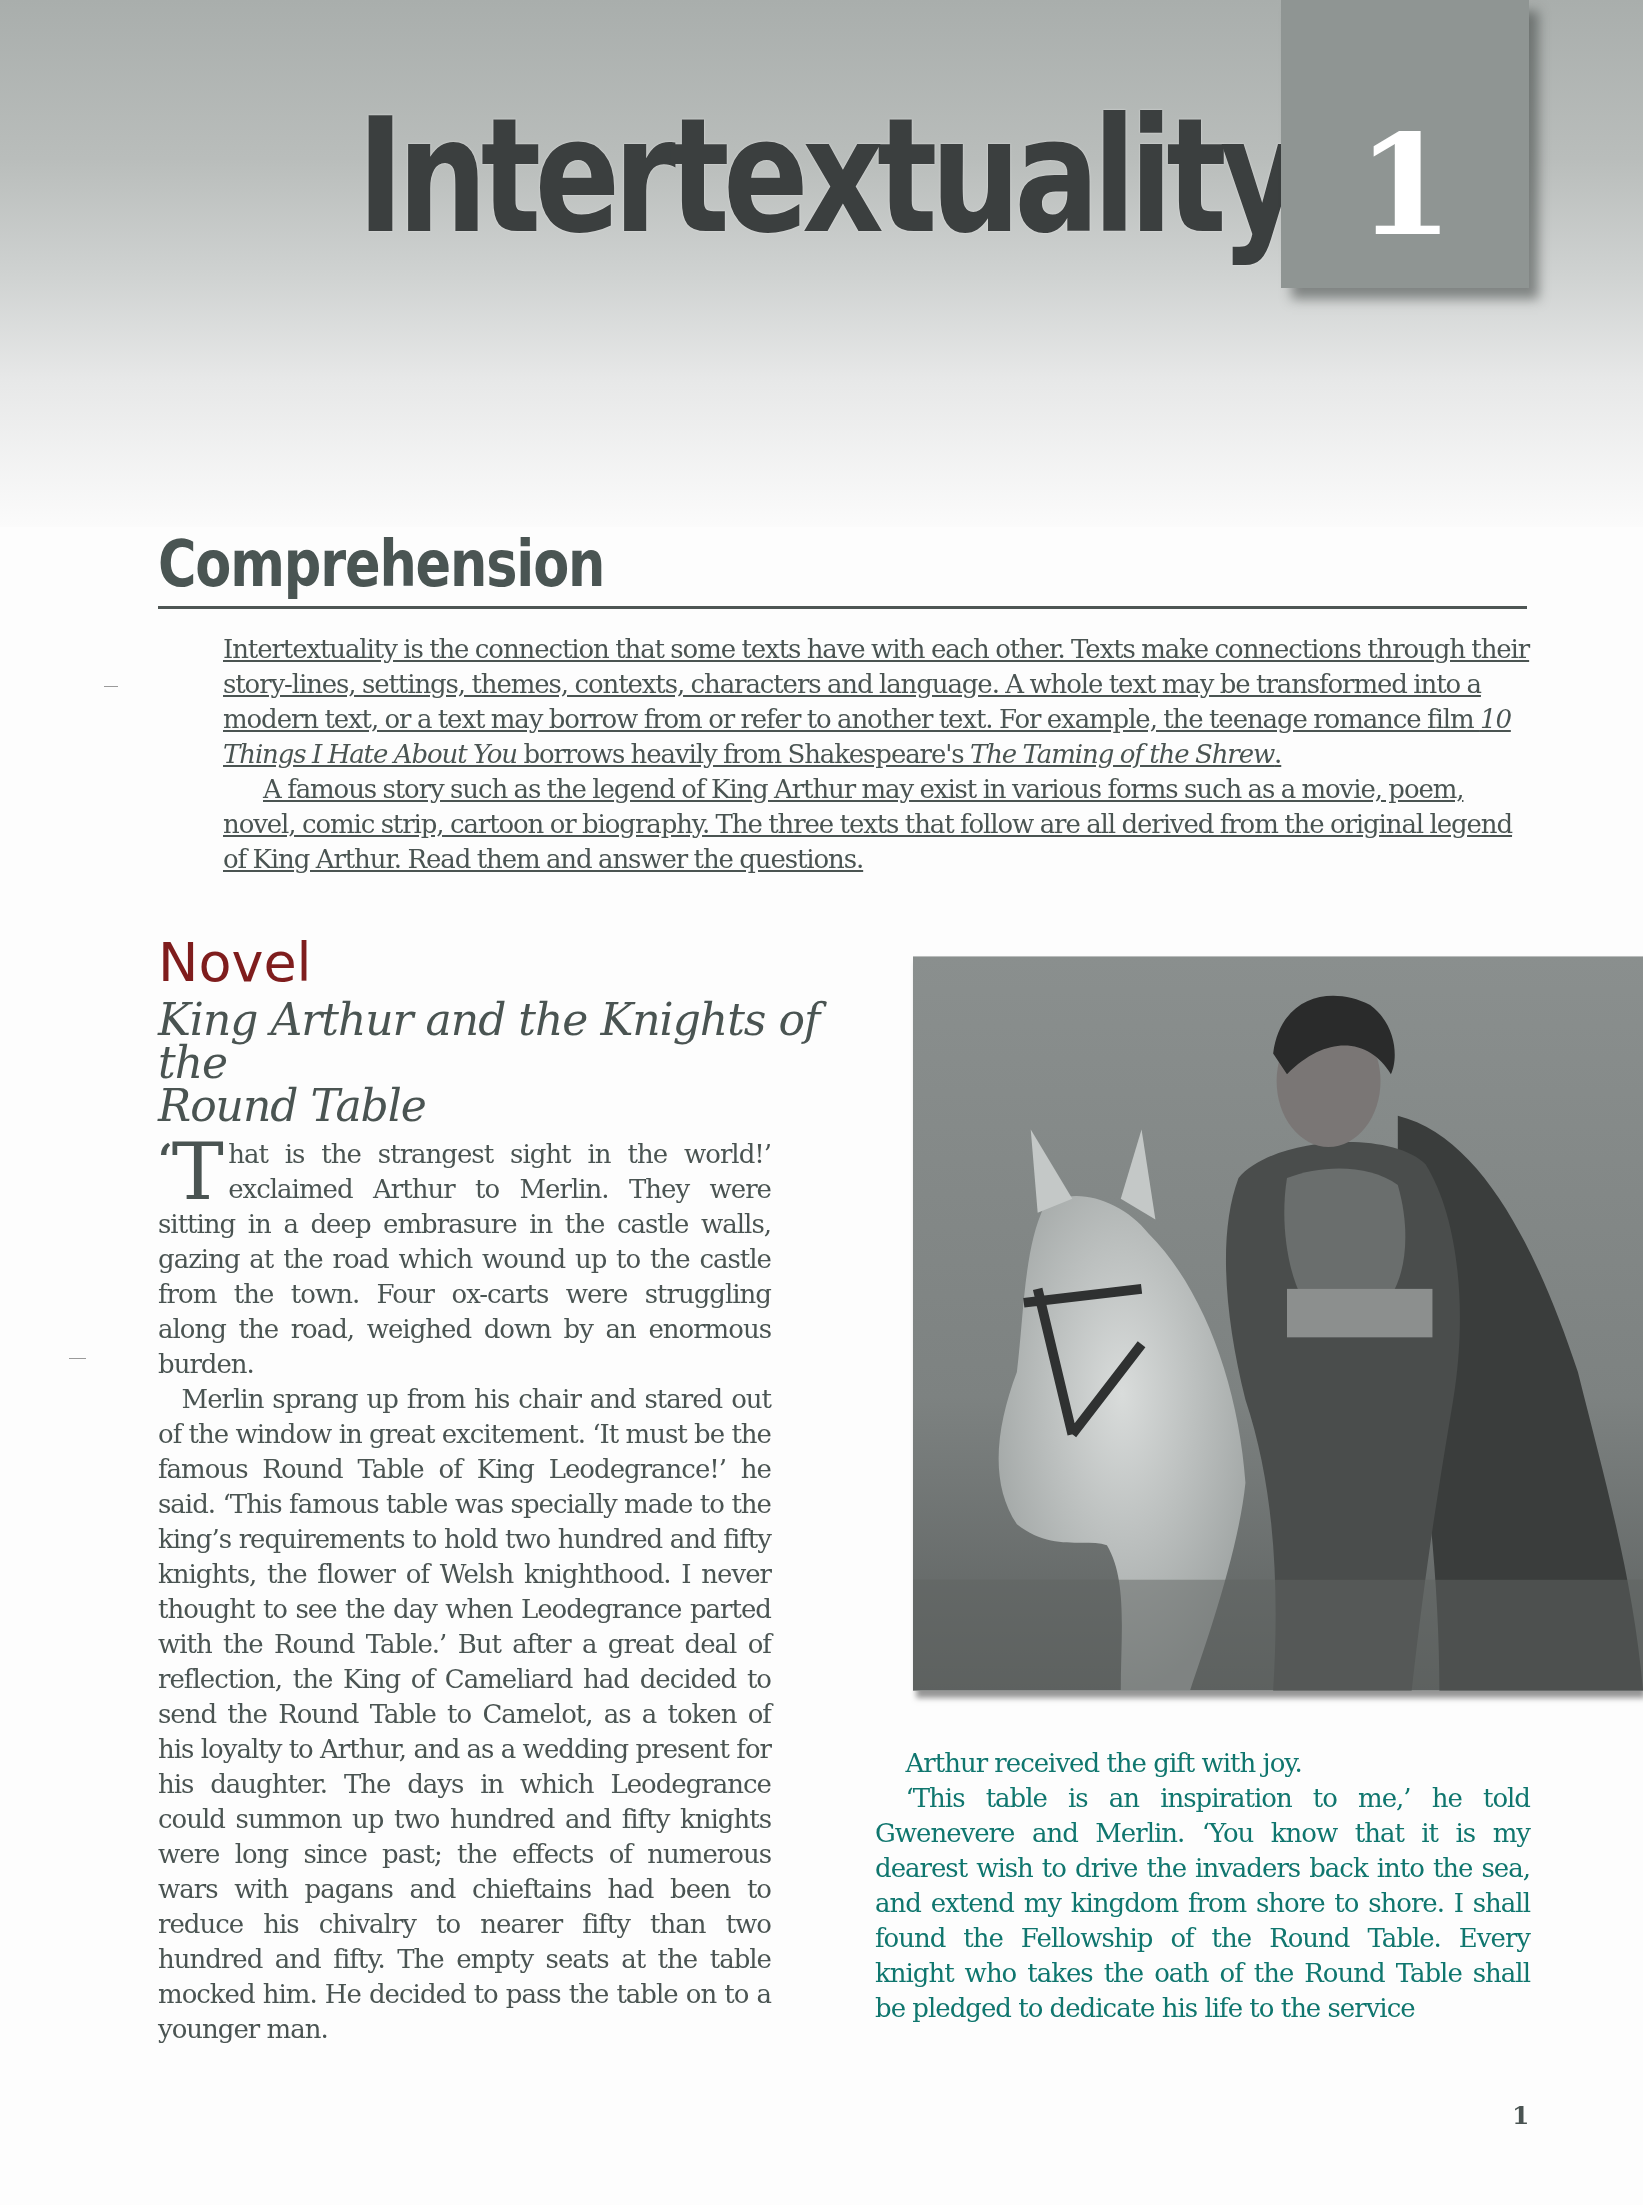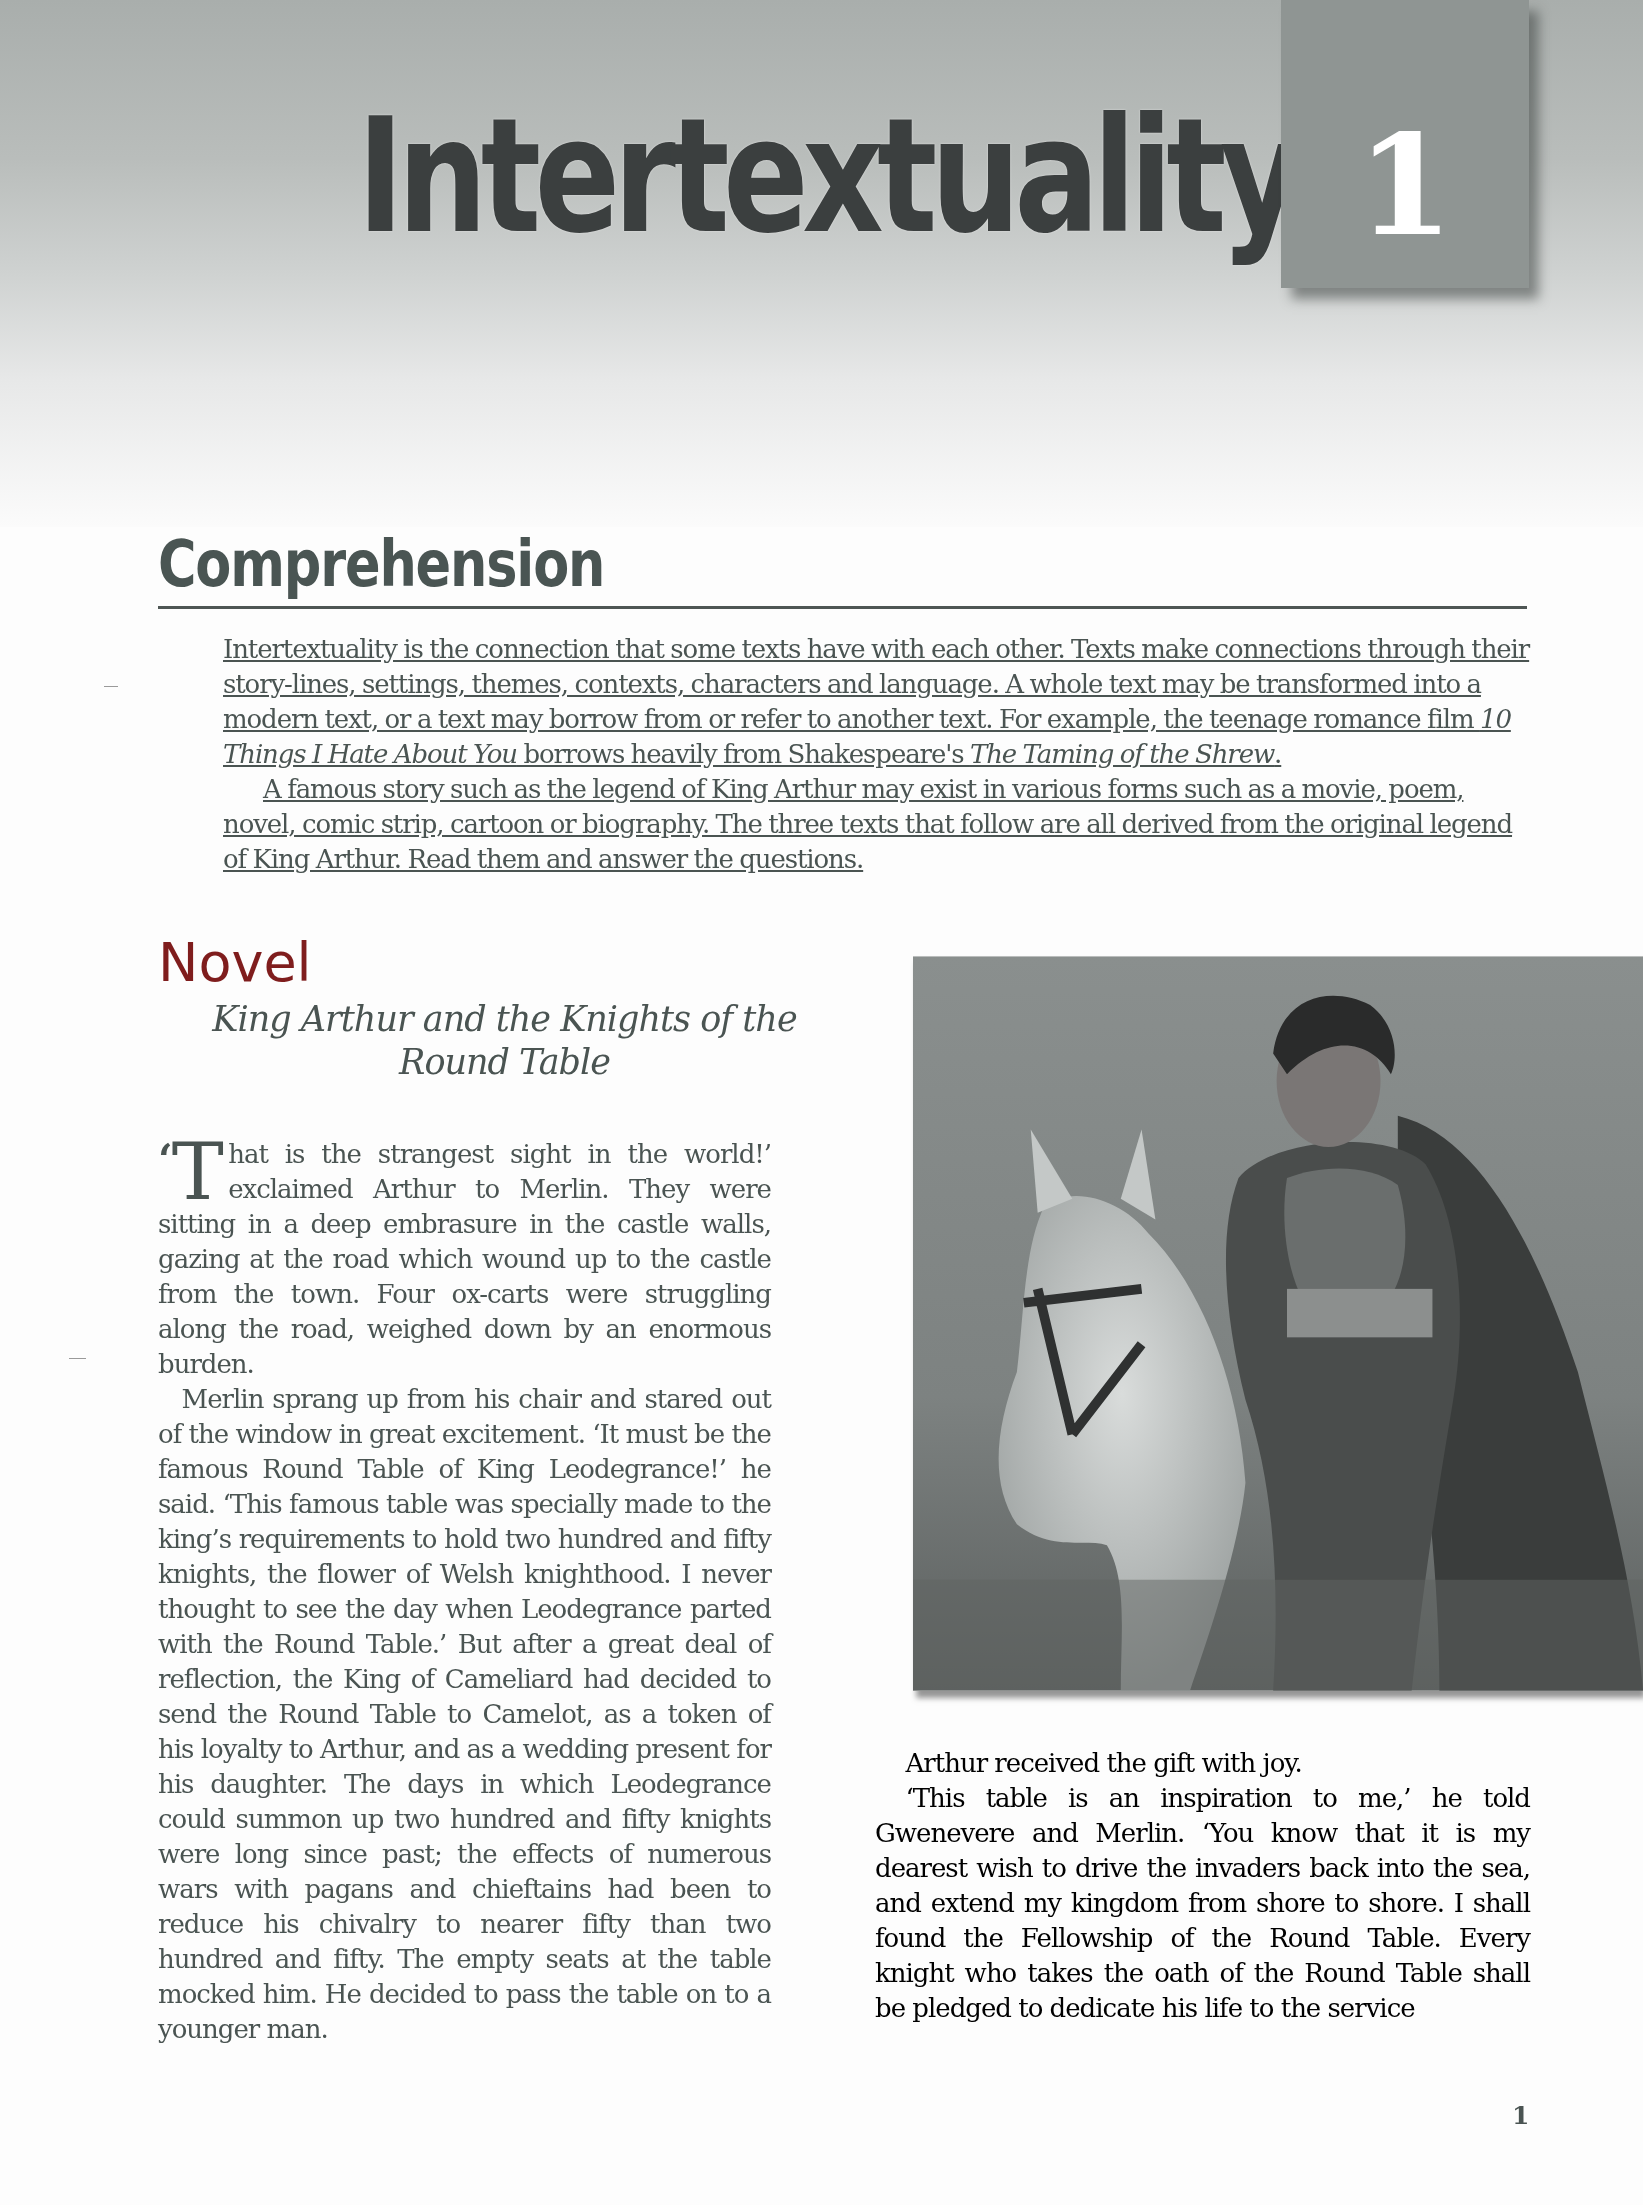--- a/index.html
+++ b/index.html
@@ -48,21 +48,21 @@
     }
     .intro p { margin: 0; text-decoration: underline; }
     .intro p + p { text-indent: 40px; }
     .novel-label {
       position: absolute; left: 158px; top: 936px;
       font-family: "DejaVu Sans", "Liberation Sans", sans-serif;
       font-size: 54px; color: #7f1d1d; line-height: 1;
     }
     .story-title {
       position: absolute; left: 158px; top: 998px; width: 693px;
-      text-align: center; font-style: italic; font-size: 35px; line-height: 43px;
+      text-align: left; font-style: italic; font-size: 44px; line-height: 43px;
       color: #4a5452; letter-spacing: -1px;
     }
     .col-left {
       position: absolute; left: 158px; top: 1137px; width: 613px;
       font-size: 26px; line-height: 35px; color: #4a5452;
       text-align: justify; letter-spacing: -1px;
     }
     .col-left p { margin: 0; }
     .col-left p.indent { text-indent: 23.6px; }
     .dropcap {
@@ -71,21 +71,21 @@
     }
     .dropcap-quote { font-size: 42px; vertical-align: top; line-height: 42px; font-weight: bold; }
     .photo-frame {
       position: absolute; left: 913px; top: 956px; width: 730px; height: 735px;
       box-shadow: 2.8px 7px 5.5px rgba(80,80,80,0.6);
       overflow: hidden;
     }
     .photo-frame svg { display: block; }
     .col-right {
       position: absolute; left: 875px; top: 1746px; width: 655px;
-      font-size: 26px; line-height: 35px; color: #000000;
+      font-size: 26px; line-height: 35px; color: #0f766e;
       text-align: justify; letter-spacing: -1px;
     }
     .col-right p { margin: 0; text-indent: 30.5px; }
     .page-number {
       position: absolute; left: 1512px; top: 2101px;
       font-weight: bold; font-size: 25px; color: #4a5452;
     }
     .scan-mark {
       position: absolute; background: #9a9a9a; height: 1.4px;
     }

